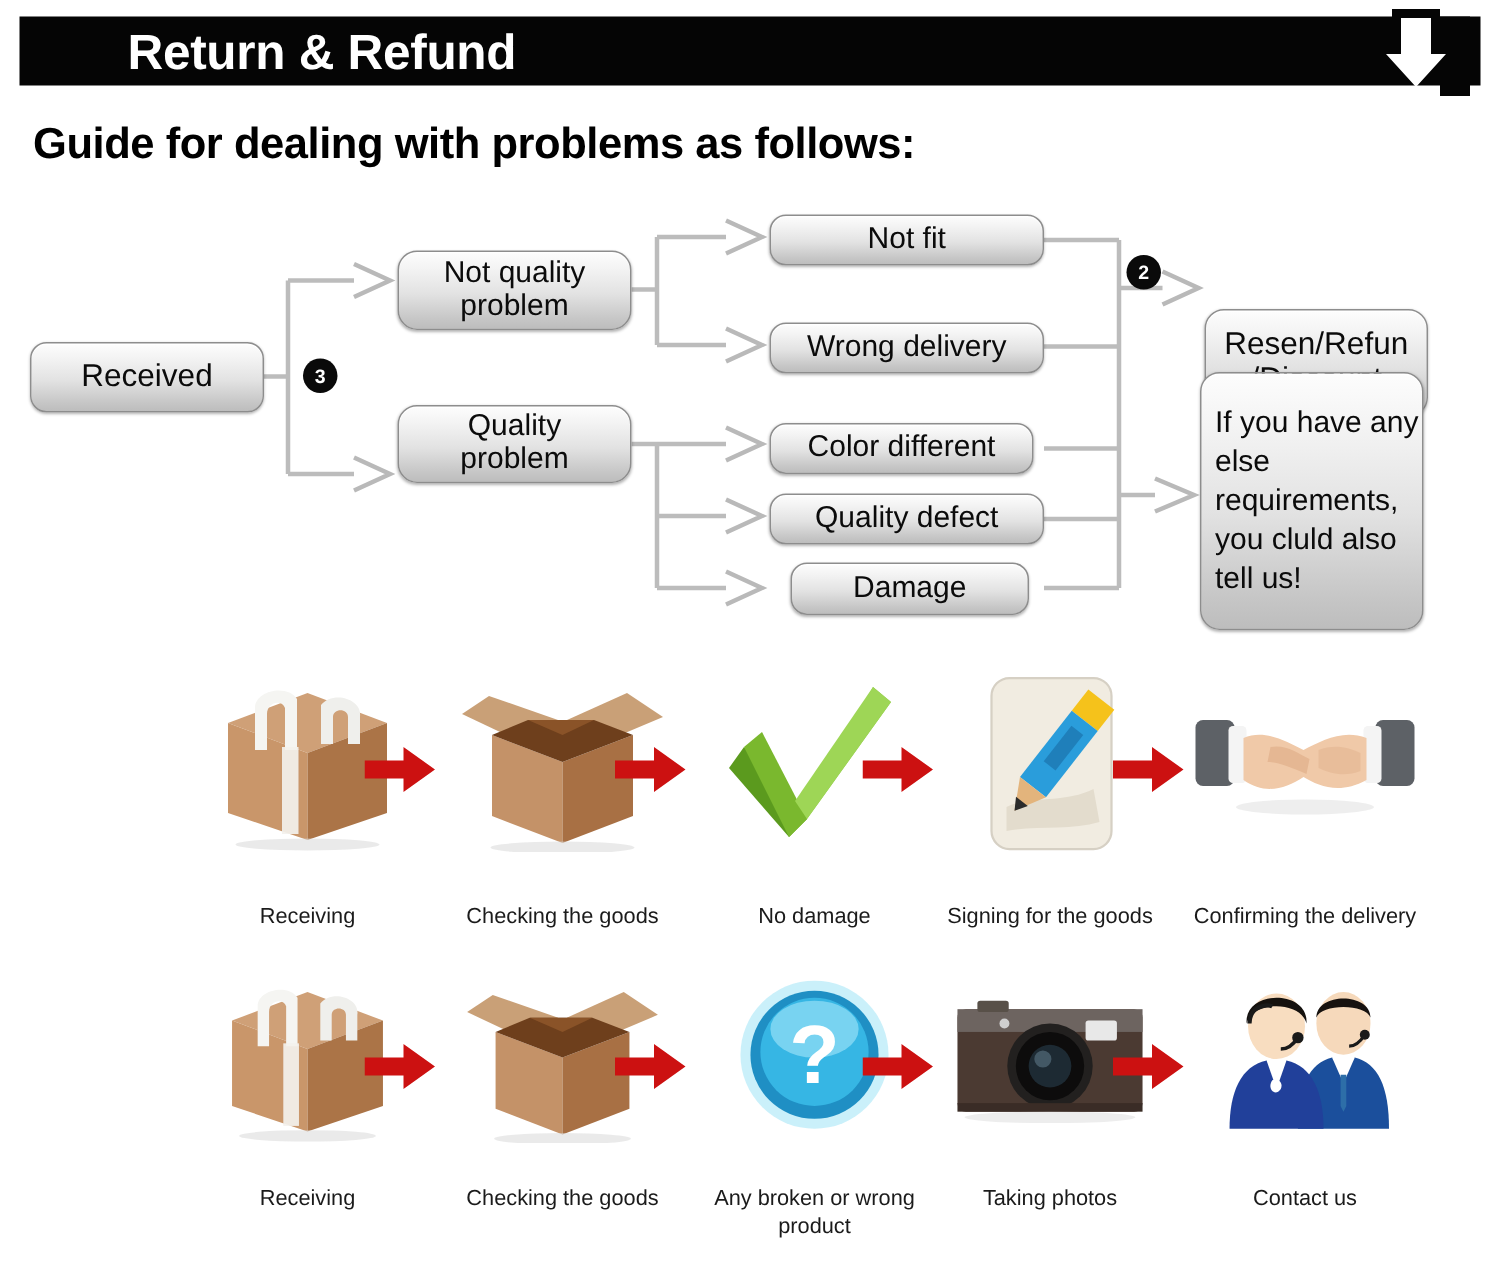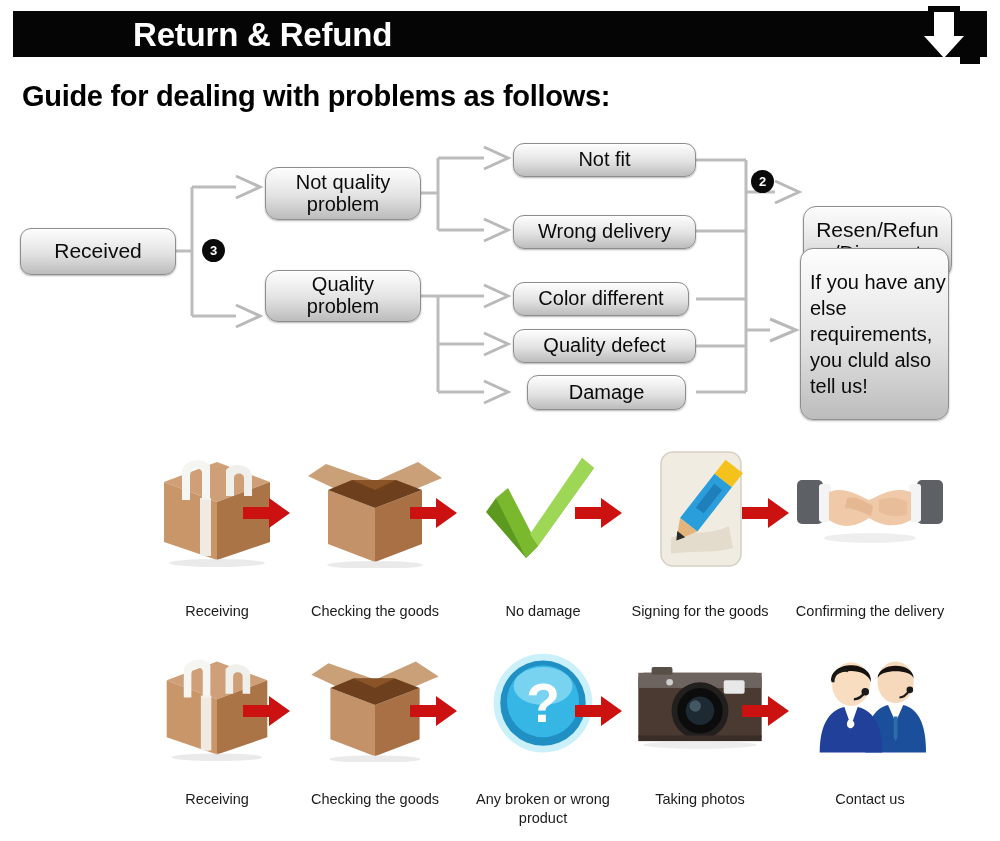--- a/index.html
+++ b/index.html
@@ -12,21 +12,21 @@
   #page{position:relative;width:1000px;height:841px;background:#fff;}
 
   
   .hdr-bar{
     position:absolute;left:13px;top:11px;width:974px;height:46px;
     background:#050505;
   }
   .hdr-title{
     position:absolute;left:85px;top:14px;width:600px;height:42px;
     color:#ffffff;font-size:33px;font-weight:bold;letter-spacing:-.2px;
-    line-height:42px;white-space:nowrap;margin-left:48px;
+    line-height:42px;white-space:nowrap;
   }
   .hdr-arrow{
     position:absolute;left:908px;top:6px;width:72px;height:58px;
   }
   .guide{
     position:absolute;left:22px;top:80px;
     color:#000000;font-size:29px;font-weight:bold;letter-spacing:-.3px;
     white-space:nowrap;
   }
 
@@ -76,21 +76,21 @@
 
   .cell{position:absolute;width:150px;top:0;height:190px;}
   .cell .art{position:absolute;left:0;top:0;width:150px;height:118px;}
   .cell .cap{
     position:absolute;left:-12px;top:152px;width:174px;
     text-align:center;font-size:14.5px;color:#1b1b1b;line-height:1.28;
   }
   .arw{position:absolute;top:46px;width:48px;height:34px;}
 
   
-  .c1{left:142px;} .c2{left:300px;} .c3{left:468px;} .c4{left:625px;} .c5{left:795px;}
+  .c1{left:130px;} .c2{left:300px;} .c3{left:468px;} .c4{left:625px;} .c5{left:795px;}
   .a1{left:243px;} .a2{left:410px;} .a3{left:575px;} .a4{left:742px;}
 
   
   #row2 .cap{top:150px;}
   #row2 .art{top:10px;height:112px;}
   #row2 .arw{top:54px;}
 </style>
 </head>
 <body>
 

